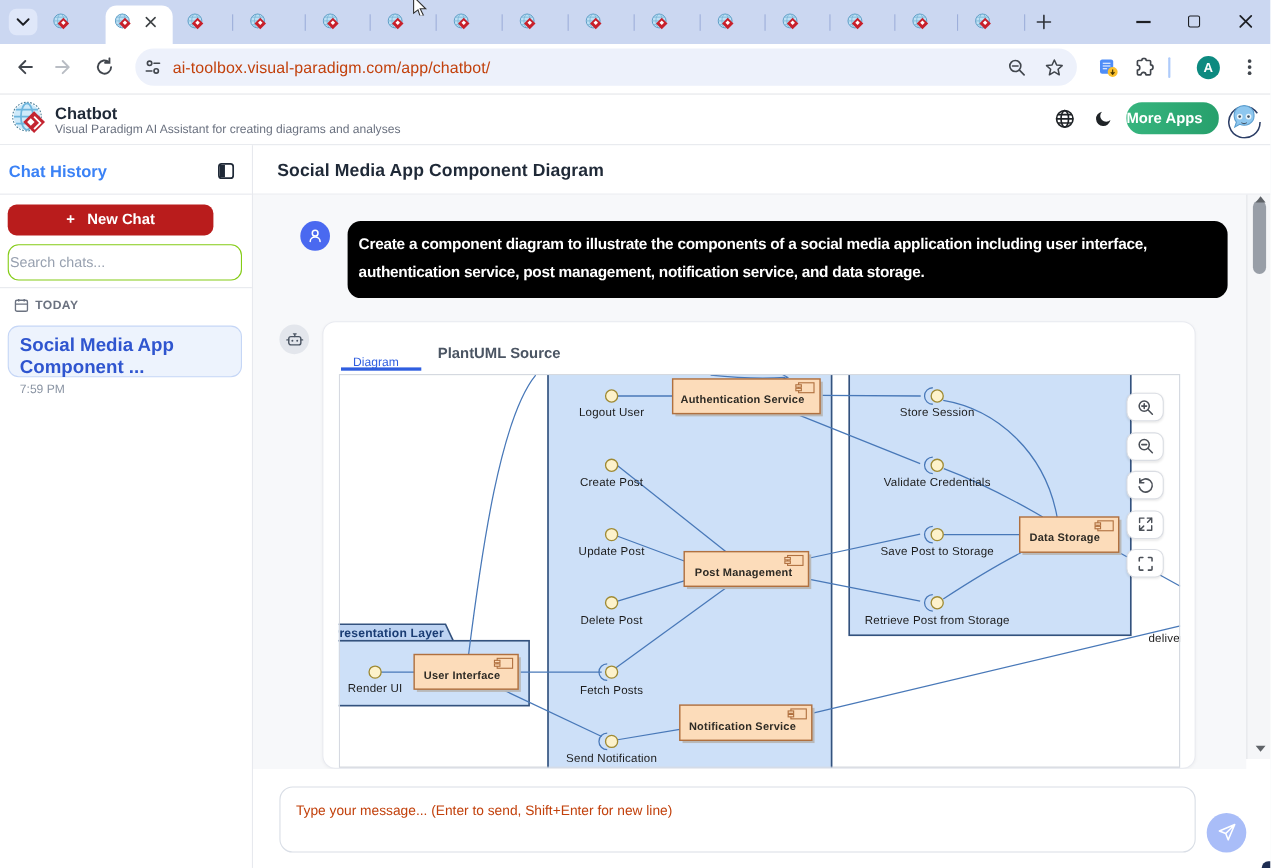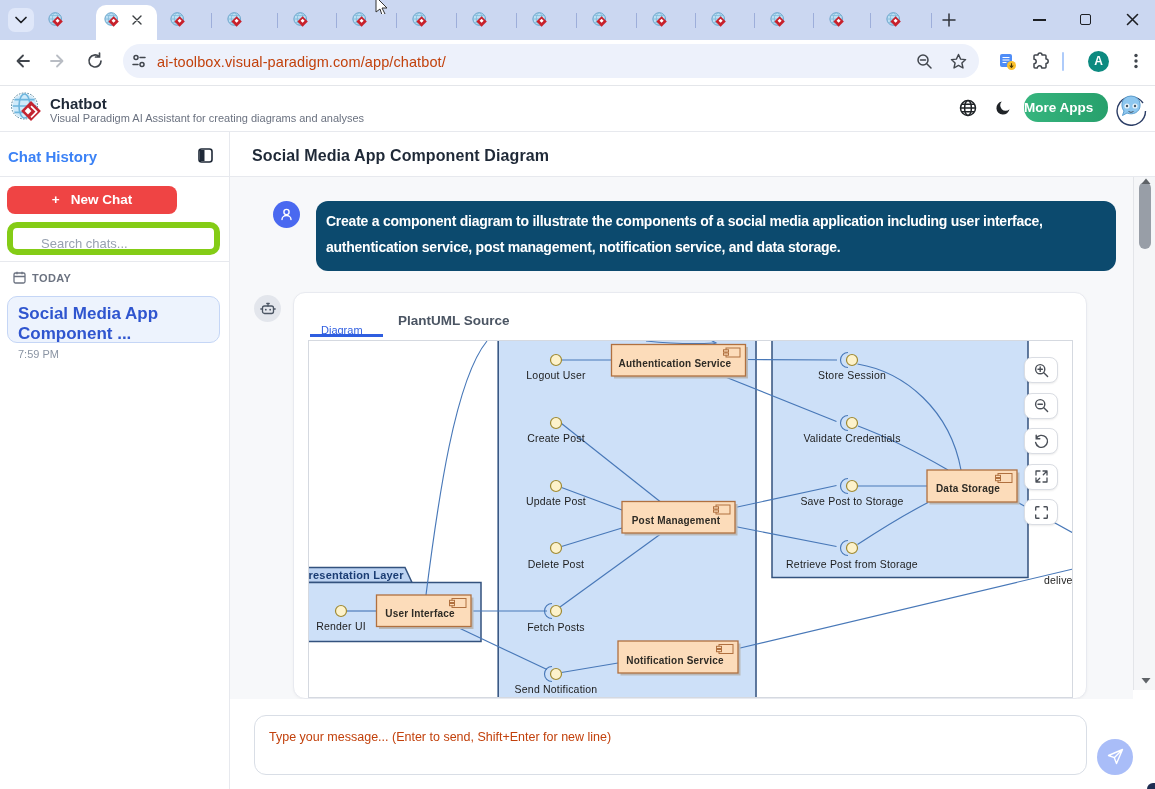--- a/index.html
+++ b/index.html
@@ -18,32 +18,32 @@
   #urltext { left:157px; top:54px; font-size:14.5px; color:#c2410c; letter-spacing:0.1px; }
   
   #apphdr { left:0; top:85px; width:1155px; height:47px; background:#fff; border-top:1px solid #e4e6ea; border-bottom:1px solid #e7e9ee; }
   #apptitle { left:50px; top:95px; font-size:15px; font-weight:bold; color:#1f2937; }
   #appsub { left:50px; top:112px; font-size:11px; color:#6b7280; }
   #moreapps { left:1024px; top:93px; width:84px; height:29px; background:linear-gradient(90deg,#36b57e,#27a06c); border-radius:14px; color:#fff; font-size:13.5px; font-weight:bold; text-align:left; line-height:29px; }
   
   #sidebar { left:0; top:132px; width:230px; height:657px; background:#fff; border-right:1px solid #e7e9ee; }
   #chathist { left:8px; top:16px; font-size:15px; font-weight:bold; color:#3b82f6; }
   #sbdiv1 { left:0; top:44px; width:229px; height:1px; background:#e7e9ee; }
-  #newchat { left:7px; top:54px; width:170px; height:28px; background:#ef4444; border-radius:8px; color:#fff; text-align:center; font-size:13.5px; font-weight:bold; line-height:28px; }
-  #searchbox { left:7px; top:90px; width:213px; height:33px; background:#fff; border:6px solid #84cc16; border-radius:10px; font-size:13px; color:#98a1b0; line-height:31px; padding-left:28px; }
+  #newchat { left:7px; top:54px; width:187px; height:28px; background:#b91c1c; border-radius:8px; color:#fff; text-align:center; font-size:13.5px; font-weight:bold; line-height:28px; }
+  #searchbox { left:7px; top:90px; width:213px; height:33px; background:#fff; border:1px solid #84cc16; border-radius:10px; font-size:13px; color:#98a1b0; line-height:31px; padding-left:1px; }
   #sbdiv2 { left:0; top:129px; width:229px; height:1px; background:#e7e9ee; }
   #today { left:32px; top:140px; font-size:11px; font-weight:bold; color:#6b7280; letter-spacing:0.4px; }
   #chatitem { left:7px; top:164px; width:213px; height:47px; background:#edf3fd; border:1px solid #c5d6f6; border-radius:10px; padding:7px 0 0 10px; }
   #chatitem .t { font-size:17px; font-weight:bold; color:#2f55cf; }
   #chatitem .d { font-size:11px; color:#8a94a3; margin-top:4px; }
   
   #mainhead { left:252px; top:147px; font-size:16px; font-weight:bold; color:#1f2937; letter-spacing:0.1px; }
   #maindiv { left:230px; top:176px; width:925px; height:1px; background:#e7e9ee; }
   #chatarea { left:230px; top:177px; width:903px; height:522px; background:#f7f8fa; }
-  #bubble { left:316px; top:201px; width:800px; height:70px; background:#0c4a6e; border-radius:12px; }
+  #bubble { left:316px; top:201px; width:800px; height:70px; background:#000000; border-radius:12px; }
   #bubble .l { position:absolute; left:10px; color:#fff; font-size:14px; font-weight:600; letter-spacing:-0.25px; white-space:nowrap; }
   #card { left:293px; top:292px; width:794px; height:407px; background:#fff; border:1px solid #e8eaf0; border-radius:12px; box-shadow:0 1px 3px rgba(0,0,0,0.04); }
   #tabdia { left:321px; top:324px; font-size:11px; font-weight:normal; color:#2f5ee0; }
   #tabuml { left:398px; top:313px; font-size:13.5px; font-weight:bold; color:#4b5563; }
   #tabund { left:310px; top:334px; width:73px; height:3px; background:#2f5ee0; }
   
   #sbtrack { left:1133px; top:177px; width:22px; height:513px; background:#f5f6f8; border-left:1px solid #e3e5e9; }
   #sbthumb { left:1139px; top:182px; width:12px; height:67px; background:#989ea7; border-radius:6px; }
   
   #footer { left:230px; top:699px; width:925px; height:90px; background:#fff; }

